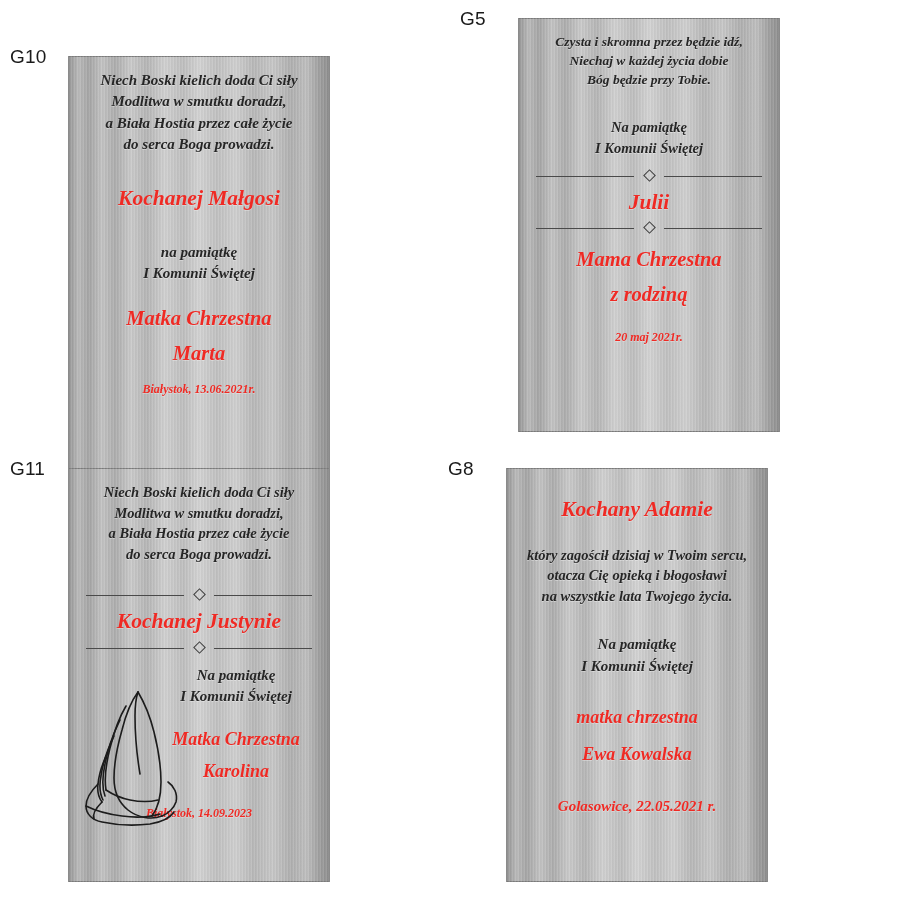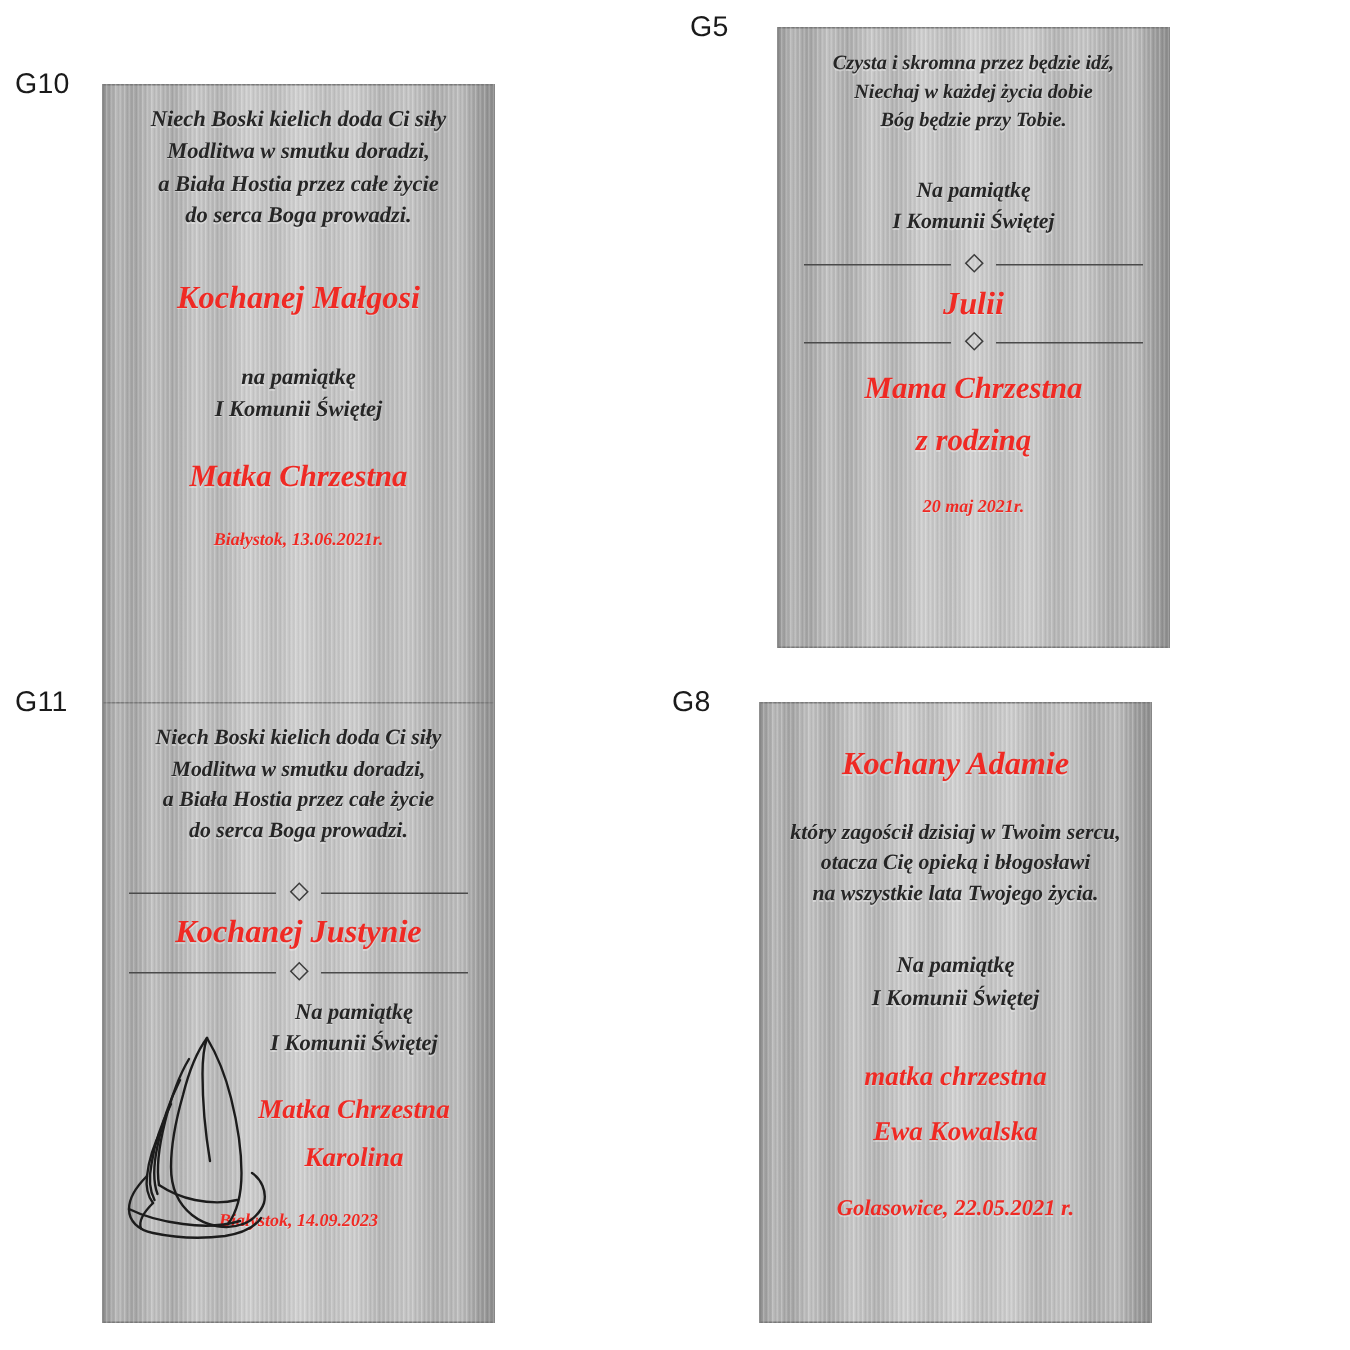--- a/index.html
+++ b/index.html
@@ -165,20 +165,21 @@
         <div class="txt red s21">Kochanej Małgosi</div>
         <div class="spacer-l"></div>
         <div class="line-block">
           <div class="txt s15">na pamiątkę</div>
           <div class="txt s15">I Komunii Świętej</div>
         </div>
         <div class="spacer-m"></div>
         <div class="line-block">
           <div class="txt red s20">Matka Chrzestna</div>
           <div class="spacer-xs"></div>
+          <div class="txt red s20">Marta</div>
         </div>
         <div class="spacer-s"></div>
         <div class="txt red s16">Białystok, 13.06.2021r.</div>
       </div>
     </div>
   </div>
 
   <div class="cell cell-tr">
     <div class="code-label">G5</div>
     <div class="plaque">

